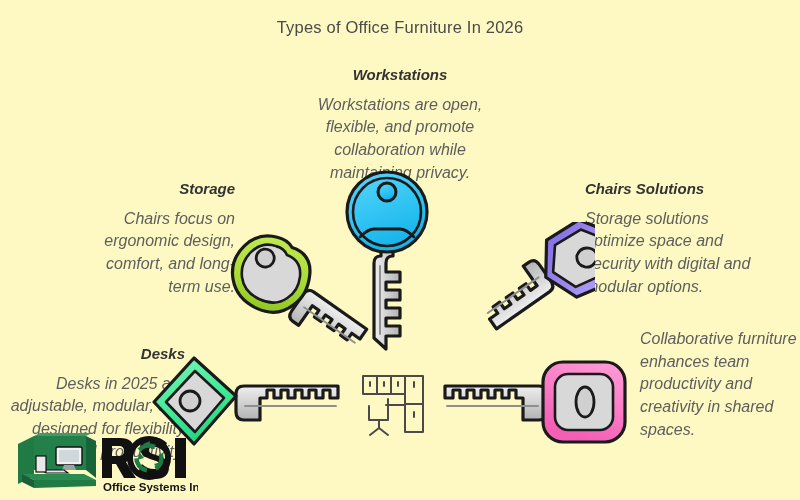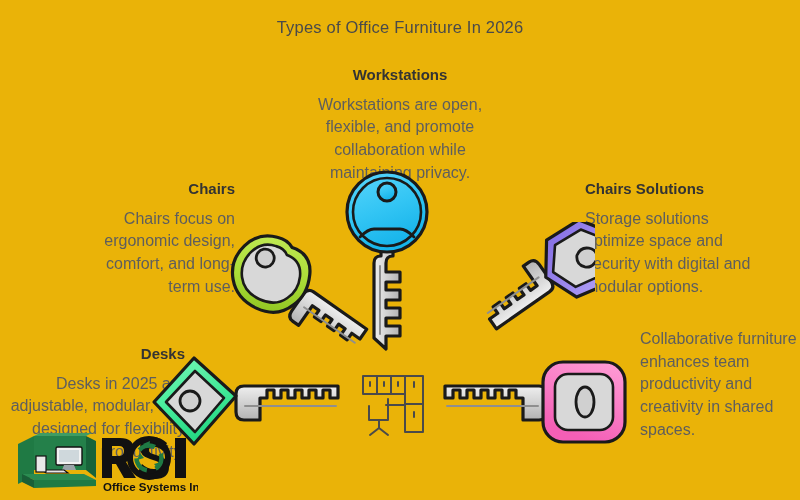--- a/index.html
+++ b/index.html
@@ -4,41 +4,41 @@
 <style>
   html, body {
     margin: 0;
     padding: 0;
     background: #ffffff;
   }
   #canvas {
     position: relative;
     width: 800px;
     height: 500px;
-    background: #eab308;
+    background: #fef9c3;
     overflow: hidden;
     font-family: "Liberation Sans", sans-serif;
     -webkit-font-smoothing: antialiased;
   }
 
   
   #title {
     position: absolute;
     left: 0;
     top: 18px;
     width: 800px;
     text-align: center;
     font-size: 16.5px;
     font-weight: 400;
     color: #4a4a4a;
     letter-spacing: 0.2px;
   }
 
   
-  .block { position: absolute; }
+  .block { position: absolute; font-style: italic; }
   .block .heading {
     font-size: 15px;
     font-weight: bold;
     color: #333333;
     line-height: 1.25;
     margin-bottom: 9px;
   }
   .block .body {
     font-size: 16px;
     font-weight: 400;
@@ -110,21 +110,21 @@
       </linearGradient>
     </defs>
   </svg>
 
   <div class="block" id="blk-workstations">
     <div class="heading">Workstations</div>
     <div class="body">Workstations are open, flexible, and promote collaboration while maintaining privacy.</div>
   </div>
 
   <div class="block" id="blk-chairs">
-    <div class="heading">Chairs</div>
+    <div class="heading">Storage</div>
     <div class="body">Chairs focus on ergonomic design, comfort, and long-term use.</div>
   </div>
 
   <div class="block" id="blk-storage">
     <div class="heading">Chairs Solutions</div>
     <div class="body">Storage solutions optimize space and security with digital and modular options.</div>
   </div>
 
   <div class="block" id="blk-desks">
     <div class="heading">Desks</div>

